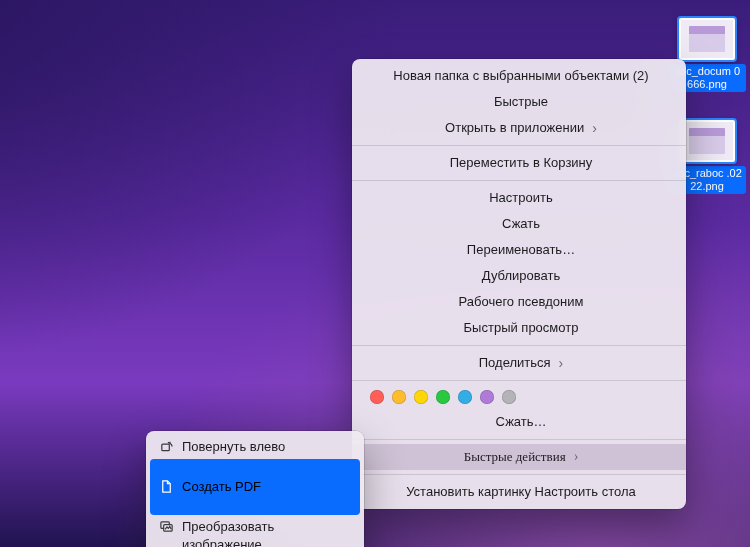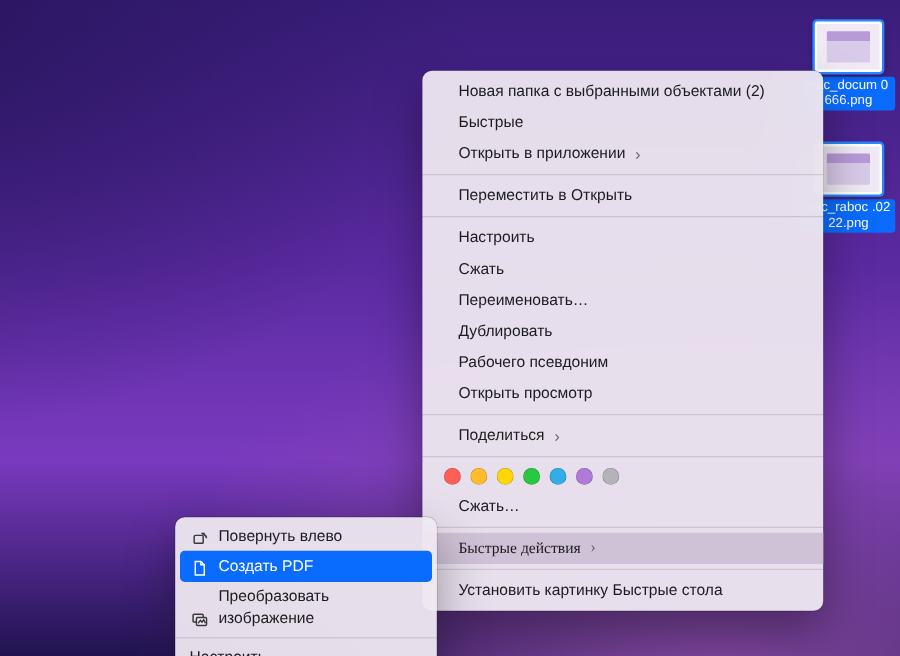--- a/index.html
+++ b/index.html
@@ -59,24 +59,24 @@
     left:352px;
     top:59px;
     width:334px;
     background:rgba(238,232,240,.95);
     border-radius:8px;
     box-shadow:0 0 0 .5px rgba(0,0,0,.25), 0 18px 40px rgba(0,0,0,.35);
     padding:4px 0;
     backdrop-filter: blur(20px);
   }
   .ctx .row {
-    padding:4px 14px 4px 30px;
+    padding:4px 14px 4px 18px;
     display:flex;
     align-items:center;
-    justify-content:flex-start;
+    justify-content:center;
     line-height:18px;
   }
   .ctx .row.hover {
     background:#cfc2d6;
     font-family:Liberation Serif, serif;
   }
   .ctx .sep {
     height:1px;
     background:rgba(0,0,0,.12);
     margin:4px 0;
@@ -102,31 +102,31 @@
     left:146px;
     top:431px;
     width:218px;
     background:rgba(238,232,240,.95);
     border-radius:8px;
     box-shadow:0 0 0 .5px rgba(0,0,0,.25), 0 18px 40px rgba(0,0,0,.35);
     padding:4px 0;
   }
   .sub .srow {
     display:flex;
-    align-items:flex-end;
+    align-items:flex-start;
     gap:8px;
     padding:3px 12px;
     line-height:18px;
   }
   .sub .srow.sel {
     background:#0a6cff;
-    color:#ffffff;
+    color:#000000;
     border-radius:4px;
     margin:0 4px;
-    padding:4px 8px;
+    padding:19px 8px;
   }
   .sub .icon {
     width:16px;height:16px;display:inline-flex;align-items:center;justify-content:center;
     flex:0 0 16px;
   }
   .sub .icon svg { display:block; }
 </style>
 </head>
 <body>
 
@@ -149,41 +149,41 @@
   <div class="row">
     <span>Быстрые</span>
   </div>
   <div class="row">
     <span>Открыть в приложении</span>
     <span class="chev">›</span>
   </div>
   <div class="sep"></div>
 
   <div class="row">
-    <span>Переместить в Открыть</span>
+    <span>Переместить в Корзину</span>
   </div>
   <div class="sep"></div>
 
   <div class="row">
     <span>Настроить</span>
   </div>
   <div class="row">
     <span>Сжать</span>
   </div>
   <div class="row">
     <span>Переименовать…</span>
   </div>
   <div class="row">
     <span>Дублировать</span>
   </div>
   <div class="row">
     <span>Рабочего псевдоним</span>
   </div>
   <div class="row">
-    <span>Открыть просмотр</span>
+    <span>Быстрый просмотр</span>
   </div>
   <div class="sep"></div>
 
   <div class="row">
     <span>Поделиться</span>
     <span class="chev">›</span>
   </div>
   <div class="sep"></div>
 
   <div class="tags">
@@ -201,21 +201,21 @@
   </div>
   <div class="sep"></div>
 
   <div class="row hover">
     <span>Быстрые действия</span>
     <span class="chev">›</span>
   </div>
   <div class="sep"></div>
 
   <div class="row">
-    <span>Установить картинку Быстрые стола</span>
+    <span>Установить картинку Настроить стола</span>
   </div>
 </div>
 
 <div class="sub">
   <div class="srow">
     <span class="icon">
       <svg width="15" height="15" viewBox="0 0 16 16" fill="none" stroke="#3a3a3c" stroke-width="1.3">
         <rect x="3" y="5.5" width="8" height="7" rx="1"></rect>
         <path d="M11 4.5 A4 4 0 0 1 14 8"></path>
         <path d="M11 4.5 l-1.4 -1.2 M11 4.5 l1.2 -1.4"></path>

